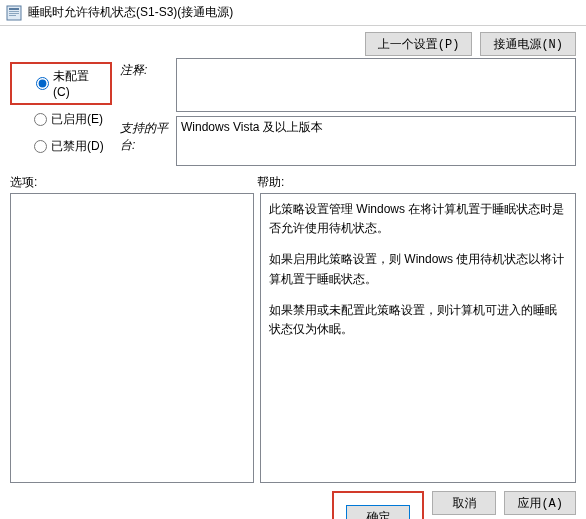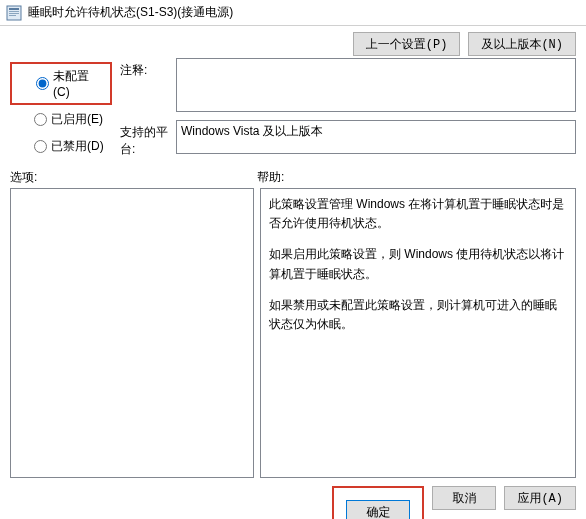--- a/index.html
+++ b/index.html
@@ -70,34 +70,35 @@
 .rightcol {
   flex: 1;
   display: grid;
   grid-template-columns: 56px 1fr;
   row-gap: 4px;
   align-items: start;
   padding-left: 8px;
 }
 .field-label {
   padding-top: 4px;
+  font-style: italic;
 }
 .comment-box {
   width: 100%;
   height: 54px;
   border: 1px solid #828790;
   resize: none;
   font-family: inherit;
   font-size: 12px;
   padding: 2px;
   background: #fff;
 }
 .platform-box {
   width: 100%;
-  height: 34px;
+  height: 50px;
   border: 1px solid #828790;
   background: #fff;
   padding: 3px 4px;
   overflow-y: scroll;
   line-height: 1.3;
 }
 
 .mid-labels {
   display: flex;
   padding: 2px 10px 2px 10px;
@@ -152,21 +153,21 @@
         <rect x="3" y="6" width="10" height="1" fill="#8aa5bf"></rect>
         <rect x="3" y="8" width="10" height="1" fill="#8aa5bf"></rect>
         <rect x="3" y="10" width="7" height="1" fill="#8aa5bf"></rect>
       </svg>
   </span>
   <span class="title">睡眠时允许待机状态(S1-S3)(接通电源)</span>
 </div>
 
 <div class="toprow">
   <button class="btn">上一个设置(P)</button>
-  <button class="btn">及以上版本(N)</button>
+  <button class="btn">接通电源(N)</button>
 </div>
 
 <div class="config-area">
   <div class="leftcol">
     <div class="radio-wrap highlight">
       <input type="radio" name="state" id="rNC" checked="" style="">
       <label for="rNC">未配置(C)</label>
     </div>
     <div class="radio-wrap">
       <input type="radio" name="state" id="rEN" style="">

